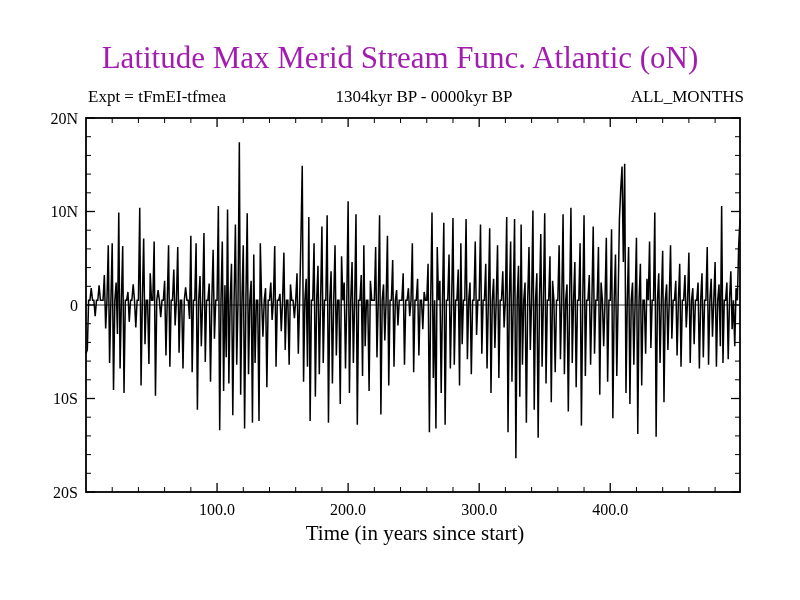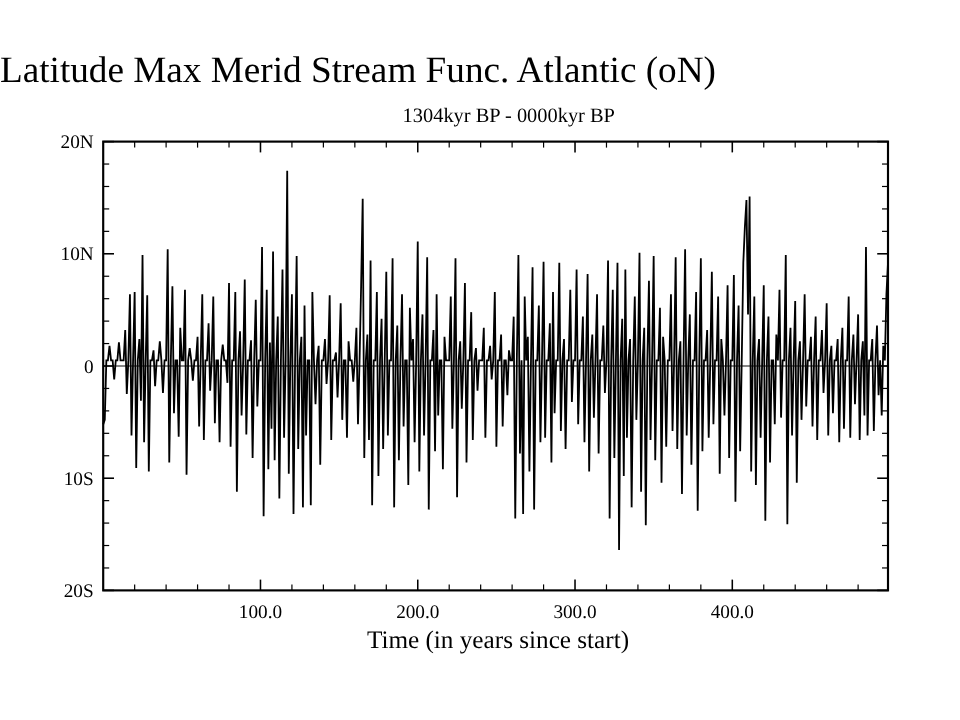--- a/index.html
+++ b/index.html
@@ -13,22 +13,23 @@
     width: 800px;
     height: 600px;
     background: #ffffff;
     overflow: hidden;
   }
   .chart-title {
     position: absolute;
     top: 40px;
     left: 0;
     width: 800px;
+    text-align: center;
     font-size: 31px;
-    color: #000000;
+    color: #a21caf;
     white-space: nowrap;
   }
   .subtitle-row {
     position: absolute;
     top: 87px;
     left: 0;
     width: 800px;
     height: 22px;
     font-size: 17px;
     color: #000000;
@@ -59,21 +60,23 @@
   }
 </style>
 </head>
 <body>
 
 <div id="screen">
 
   <div class="chart-title">Latitude Max Merid Stream Func. Atlantic (oN)</div>
 
   <div class="subtitle-row">
+    <span class="subtitle-left">Expt = tFmEI-tfmea</span>
     <span class="subtitle-center">1304kyr BP - 0000kyr BP</span>
+    <span class="subtitle-right">ALL_MONTHS</span>
   </div>
 
   <svg id="plot" viewBox="0 0 800 600" xmlns="http://www.w3.org/2000/svg">
       <line x1="86" y1="305" x2="740" y2="305" stroke="#000000" stroke-width="0.8"></line>
       <polyline points="86.00,353.62 87.31,349.88 88.62,300.32 89.93,300.32 91.24,288.17 92.55,300.32 93.86,300.32 95.17,316.22 96.48,300.32 97.80,300.32 99.11,285.37 100.42,300.32 101.73,300.32 103.04,300.32 104.35,275.08 105.66,328.38 106.97,300.32 108.28,245.16 109.59,362.97 110.90,300.32 112.21,243.29 113.52,390.08 114.83,300.32 116.14,282.56 117.45,333.99 118.77,212.44 120.08,368.58 121.39,300.32 122.70,246.09 124.01,392.89 125.32,300.32 126.63,300.32 127.94,291.91 129.25,321.83 130.56,300.32 131.87,300.32 133.18,284.43 134.49,300.32 135.80,327.44 137.11,300.32 138.42,300.32 139.74,207.76 141.05,385.41 142.36,300.32 143.67,238.62 144.98,344.27 146.29,300.32 147.60,300.32 148.91,363.91 150.22,273.21 151.53,300.32 152.84,300.32 154.15,241.42 155.46,395.69 156.77,300.32 158.08,290.04 159.39,300.32 160.71,317.15 162.02,300.32 163.33,300.32 164.64,280.69 165.95,355.49 167.26,300.32 168.57,245.16 169.88,366.71 171.19,300.32 172.50,300.32 173.81,269.47 175.12,325.57 176.43,300.32 177.74,247.03 179.05,352.69 180.36,300.32 181.68,300.32 182.99,368.58 184.30,300.32 185.61,287.24 186.92,300.32 188.23,300.32 189.54,319.02 190.85,235.81 192.16,372.32 193.47,300.32 194.78,300.32 196.09,243.29 197.40,409.72 198.71,300.32 200.02,276.01 201.33,346.14 202.65,300.32 203.96,233.00 205.27,362.03 206.58,300.32 207.89,300.32 209.20,283.50 210.51,381.67 211.82,300.32 213.13,249.83 214.44,338.66 215.75,300.32 217.06,300.32 218.37,205.89 219.68,430.29 220.99,300.32 222.30,241.42 223.62,391.02 224.93,285.37 226.24,357.36 227.55,209.63 228.86,383.54 230.17,300.32 231.48,263.86 232.79,415.33 234.10,300.32 235.41,224.59 236.72,364.84 238.03,300.32 239.34,142.31 240.65,394.76 241.96,300.32 243.27,245.16 244.59,428.42 245.90,300.32 247.21,213.37 248.52,374.19 249.83,300.32 251.14,280.69 252.45,422.81 253.76,254.51 255.07,362.97 256.38,300.32 257.69,300.32 259.00,420.94 260.31,243.29 261.62,300.32 262.93,336.79 264.24,300.32 265.56,288.17 266.87,387.28 268.18,300.32 269.49,300.32 270.80,282.56 272.11,319.96 273.42,300.32 274.73,246.09 276.04,366.71 277.35,300.32 278.66,300.32 279.97,293.78 281.28,331.18 282.59,300.32 283.90,252.64 285.21,349.88 286.53,300.32 287.84,300.32 289.15,364.84 290.46,284.43 291.77,300.32 293.08,300.32 294.39,318.09 295.70,300.32 297.01,273.21 298.32,353.62 299.63,300.32 300.94,237.68 302.25,165.69 303.56,381.67 304.87,300.32 306.18,278.82 307.49,366.71 308.81,217.11 310.12,420.94 311.43,300.32 312.74,300.32 314.05,243.29 315.36,396.63 316.67,300.32 317.98,265.73 319.29,374.19 320.60,300.32 321.91,226.46 323.22,362.97 324.53,300.32 325.84,300.32 327.15,215.24 328.46,422.81 329.78,300.32 331.09,271.34 332.40,383.54 333.71,300.32 335.02,245.16 336.33,355.49 337.64,300.32 338.95,300.32 340.26,404.11 341.57,256.38 342.88,300.32 344.19,282.56 345.50,368.58 346.81,300.32 348.12,201.22 349.43,392.89 350.75,300.32 352.06,261.99 353.37,362.97 354.68,300.32 355.99,214.31 357.30,424.68 358.61,300.32 359.92,300.32 361.23,275.08 362.54,376.06 363.85,245.16 365.16,346.14 366.47,300.32 367.78,300.32 369.09,391.02 370.40,280.69 371.72,300.32 373.03,300.32 374.34,300.32 375.65,247.03 376.96,357.36 378.27,300.32 379.58,215.24 380.89,414.39 382.20,300.32 383.51,284.43 384.82,340.53 386.13,300.32 387.44,235.81 388.75,385.41 390.06,300.32 391.37,300.32 392.69,260.12 394.00,366.71 395.31,300.32 396.62,290.04 397.93,325.57 399.24,300.32 400.55,300.32 401.86,300.32 403.17,273.21 404.48,364.84 405.79,300.32 407.10,300.32 408.41,288.17 409.72,316.22 411.03,300.32 412.34,243.29 413.66,372.32 414.97,300.32 416.28,300.32 417.59,278.82 418.90,355.49 420.21,300.32 421.52,300.32 422.83,329.31 424.14,291.91 425.45,300.32 426.76,300.32 428.07,263.86 429.38,432.16 430.69,300.32 432.00,212.44 433.31,377.93 434.63,300.32 435.94,428.42 437.25,247.03 438.56,300.32 439.87,280.69 441.18,392.89 442.49,300.32 443.80,222.72 445.11,424.68 446.42,300.32 447.73,300.32 449.04,254.51 450.35,368.58 451.66,300.32 452.97,218.04 454.28,364.84 455.60,300.32 456.91,300.32 458.22,269.47 459.53,385.41 460.84,243.29 462.15,344.27 463.46,300.32 464.77,300.32 466.08,218.98 467.39,359.23 468.70,300.32 470.01,282.56 471.32,374.19 472.63,300.32 473.94,300.32 475.25,241.42 476.57,334.92 477.88,300.32 479.19,300.32 480.50,224.59 481.81,353.62 483.12,300.32 484.43,300.32 485.74,263.86 487.05,368.58 488.36,300.32 489.67,228.33 490.98,392.89 492.29,300.32 493.60,278.82 494.91,348.01 496.22,300.32 497.54,245.16 498.85,377.93 500.16,300.32 501.47,300.32 502.78,271.34 504.09,327.44 505.40,300.32 506.71,217.11 508.02,432.16 509.33,300.32 510.64,241.42 511.95,381.67 513.26,300.32 514.57,218.98 515.88,458.34 517.19,300.32 518.51,265.73 519.82,396.63 521.13,224.59 522.44,364.84 523.75,300.32 525.06,282.56 526.37,422.81 527.68,300.32 528.99,247.03 530.30,349.88 531.61,300.32 532.92,210.56 534.23,409.72 535.54,300.32 536.85,273.21 538.16,437.77 539.47,300.32 540.79,233.94 542.10,366.71 543.41,300.32 544.72,213.37 546.03,383.54 547.34,300.32 548.65,300.32 549.96,256.38 551.27,402.24 552.58,280.69 553.89,300.32 555.20,372.32 556.51,300.32 557.82,300.32 559.13,245.16 560.44,359.23 561.76,300.32 563.07,214.31 564.38,374.19 565.69,300.32 567.00,284.43 568.31,411.59 569.62,300.32 570.93,207.76 572.24,362.97 573.55,300.32 574.86,261.99 576.17,387.28 577.48,300.32 578.79,300.32 580.10,243.29 581.41,425.62 582.73,300.32 584.04,215.24 585.35,376.06 586.66,300.32 587.97,300.32 589.28,275.08 590.59,364.84 591.90,300.32 593.21,226.46 594.52,353.62 595.83,300.32 597.14,300.32 598.45,247.03 599.76,394.76 601.07,282.56 602.38,300.32 603.70,346.14 605.01,300.32 606.32,237.68 607.63,381.67 608.94,300.32 610.25,300.32 611.56,229.27 612.87,418.13 614.18,300.32 615.49,254.51 616.80,376.06 618.11,300.32 619.42,218.98 620.73,189.06 622.04,166.62 623.35,261.99 624.67,163.81 625.98,392.89 627.29,300.32 628.60,247.03 629.91,404.11 631.22,300.32 632.53,282.56 633.84,364.84 635.15,300.32 636.46,237.68 637.77,434.03 639.08,300.32 640.39,263.86 641.70,385.41 643.01,300.32 644.32,300.32 645.64,353.62 646.95,278.82 648.26,300.32 649.57,241.42 650.88,348.01 652.19,300.32 653.50,300.32 654.81,212.44 656.12,436.83 657.43,300.32 658.74,273.21 660.05,362.97 661.36,300.32 662.67,250.77 663.98,402.24 665.29,300.32 666.61,284.43 667.92,349.88 669.23,300.32 670.54,245.16 671.85,338.66 673.16,300.32 674.47,300.32 675.78,280.69 677.09,355.49 678.40,300.32 679.71,263.86 681.02,366.71 682.33,300.32 683.64,300.32 684.95,275.08 686.26,327.44 687.58,300.32 688.89,252.64 690.20,362.97 691.51,300.32 692.82,288.17 694.13,344.27 695.44,300.32 696.75,300.32 698.06,282.56 699.37,368.58 700.68,300.32 701.99,273.21 703.30,357.36 704.61,300.32 705.92,300.32 707.23,247.03 708.55,364.84 709.86,300.32 711.17,278.82 712.48,336.79 713.79,300.32 715.10,261.99 716.41,366.71 717.72,300.32 719.03,284.43 720.34,346.14 721.65,205.89 722.96,362.97 724.27,300.32 725.58,300.32 726.89,282.56 728.20,359.23 729.52,300.32 730.83,271.34 732.14,329.31 733.45,300.32 734.76,346.14 736.07,288.17 737.38,300.32 738.69,245.16 740.00,218.98" fill="none" stroke="#000000" stroke-width="1.5" stroke-linejoin="miter" stroke-linecap="butt"></polyline>
       <g>
         <line x1="86" y1="118" x2="95" y2="118" stroke="#000000" stroke-width="1.3"></line>
         <line x1="731" y1="118" x2="740" y2="118" stroke="#000000" stroke-width="1.3"></line>
         <text x="78" y="123.5" text-anchor="end">20N</text>
         <line x1="86" y1="211.5" x2="95" y2="211.5" stroke="#000000" stroke-width="1.3"></line>

